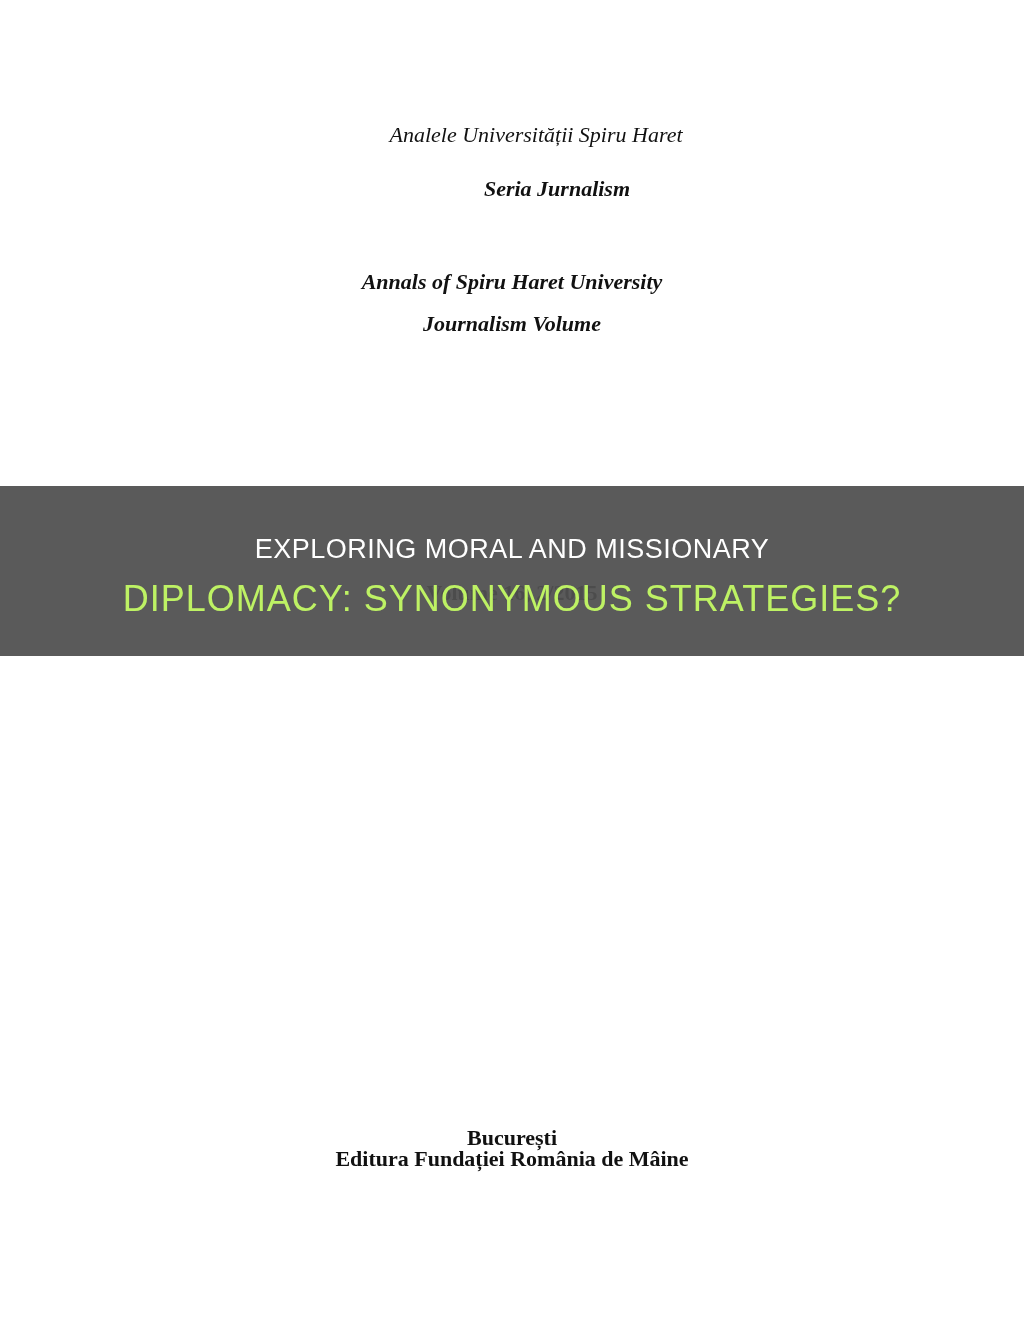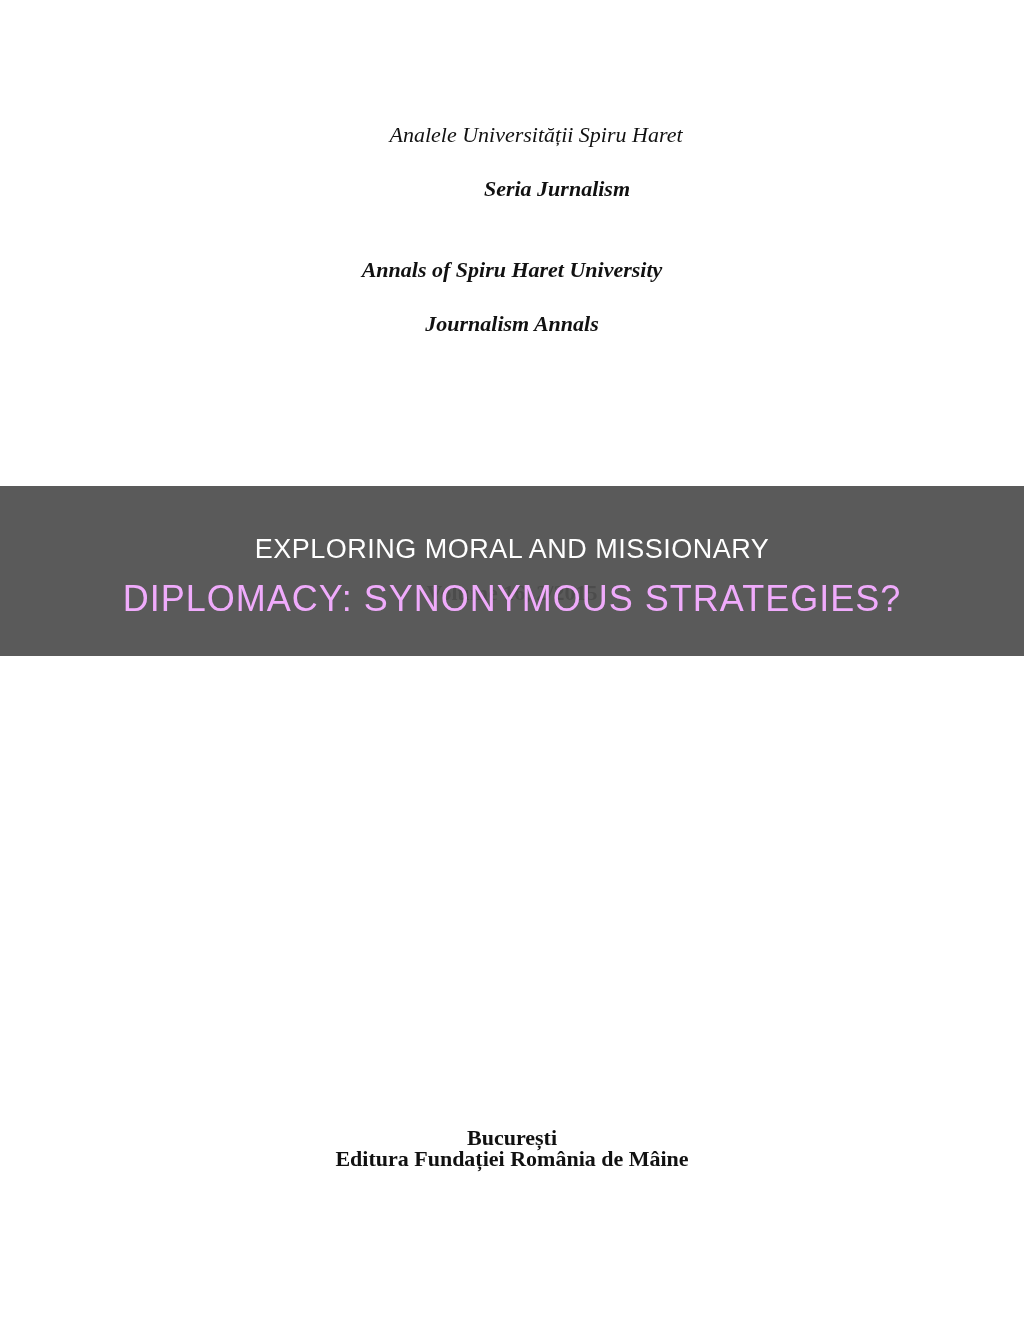--- a/index.html
+++ b/index.html
@@ -29,21 +29,21 @@
       white-space: nowrap;
       font-size: 22px;
       line-height: 26px;
     }
     .italic { font-style: italic; padding-left: 24px; }
     .bold-italic { font-style: italic; font-weight: bold; }
     .bold { font-weight: bold; }
 
     #l1 { top: 122px; }
     #l2 { top: 176px; padding-left: 45px; }
-    #l3 { top: 257px; }
+    #l3 { top: 269px; }
     #l4 { top: 311px; }
     #vol { top: 580px; font-size: 22px; }
     #pub1 { top: 1146px; font-size: 22px; }
     #pub2 { top: 1125px; font-size: 22px; }
 
     .banner {
       position: absolute;
       left: 0;
       top: 486px;
       width: 1024px;
@@ -61,34 +61,34 @@
       letter-spacing: 0.5px;
     }
     #banner-l1 {
       top: 47px;
       color: #ffffff;
       font-size: 27px;
       line-height: 32px;
     }
     #banner-l2 {
       top: 92px;
-      color: #f0abfc;
+      color: #bef264;
       font-size: 36px;
       line-height: 42px;
       letter-spacing: 1px;
     }
   </style>
 </head>
 <body>
 
 <div class="page">
   <div id="l1" class="line italic">Analele Universității Spiru Haret</div>
   <div id="l2" class="line bold-italic">Seria Jurnalism</div>
   <div id="l3" class="line bold-italic">Annals of Spiru Haret University</div>
-  <div id="l4" class="line bold-italic">Journalism Annals</div>
+  <div id="l4" class="line bold-italic">Journalism Volume</div>
 
   <div id="vol" class="line bold">Volume 16, 2/2015</div>
 
   <div id="pub1" class="line bold">Editura Fundației România de Mâine</div>
   <div id="pub2" class="line bold">București</div>
 
   <div class="banner">
     <div id="banner-l1" class="banner-line">EXPLORING MORAL AND MISSIONARY</div>
     <div id="banner-l2" class="banner-line">DIPLOMACY: SYNONYMOUS STRATEGIES?</div>
   </div>

